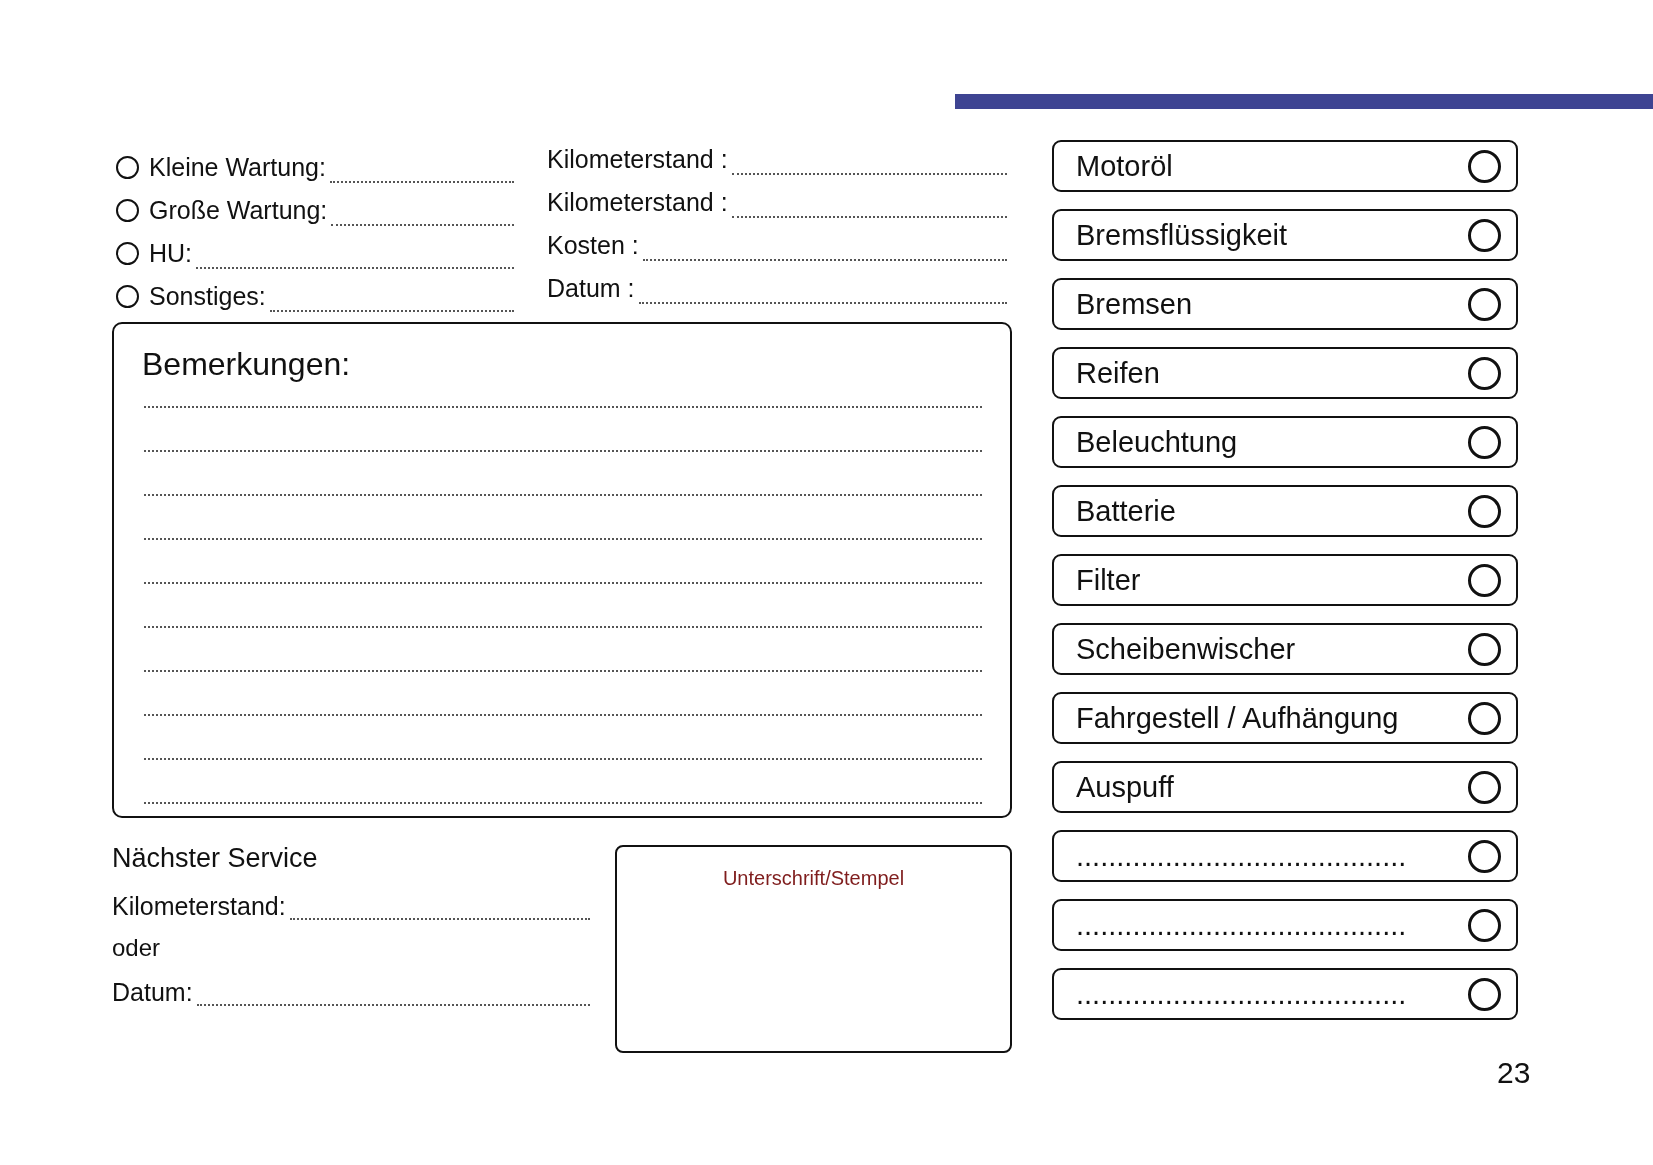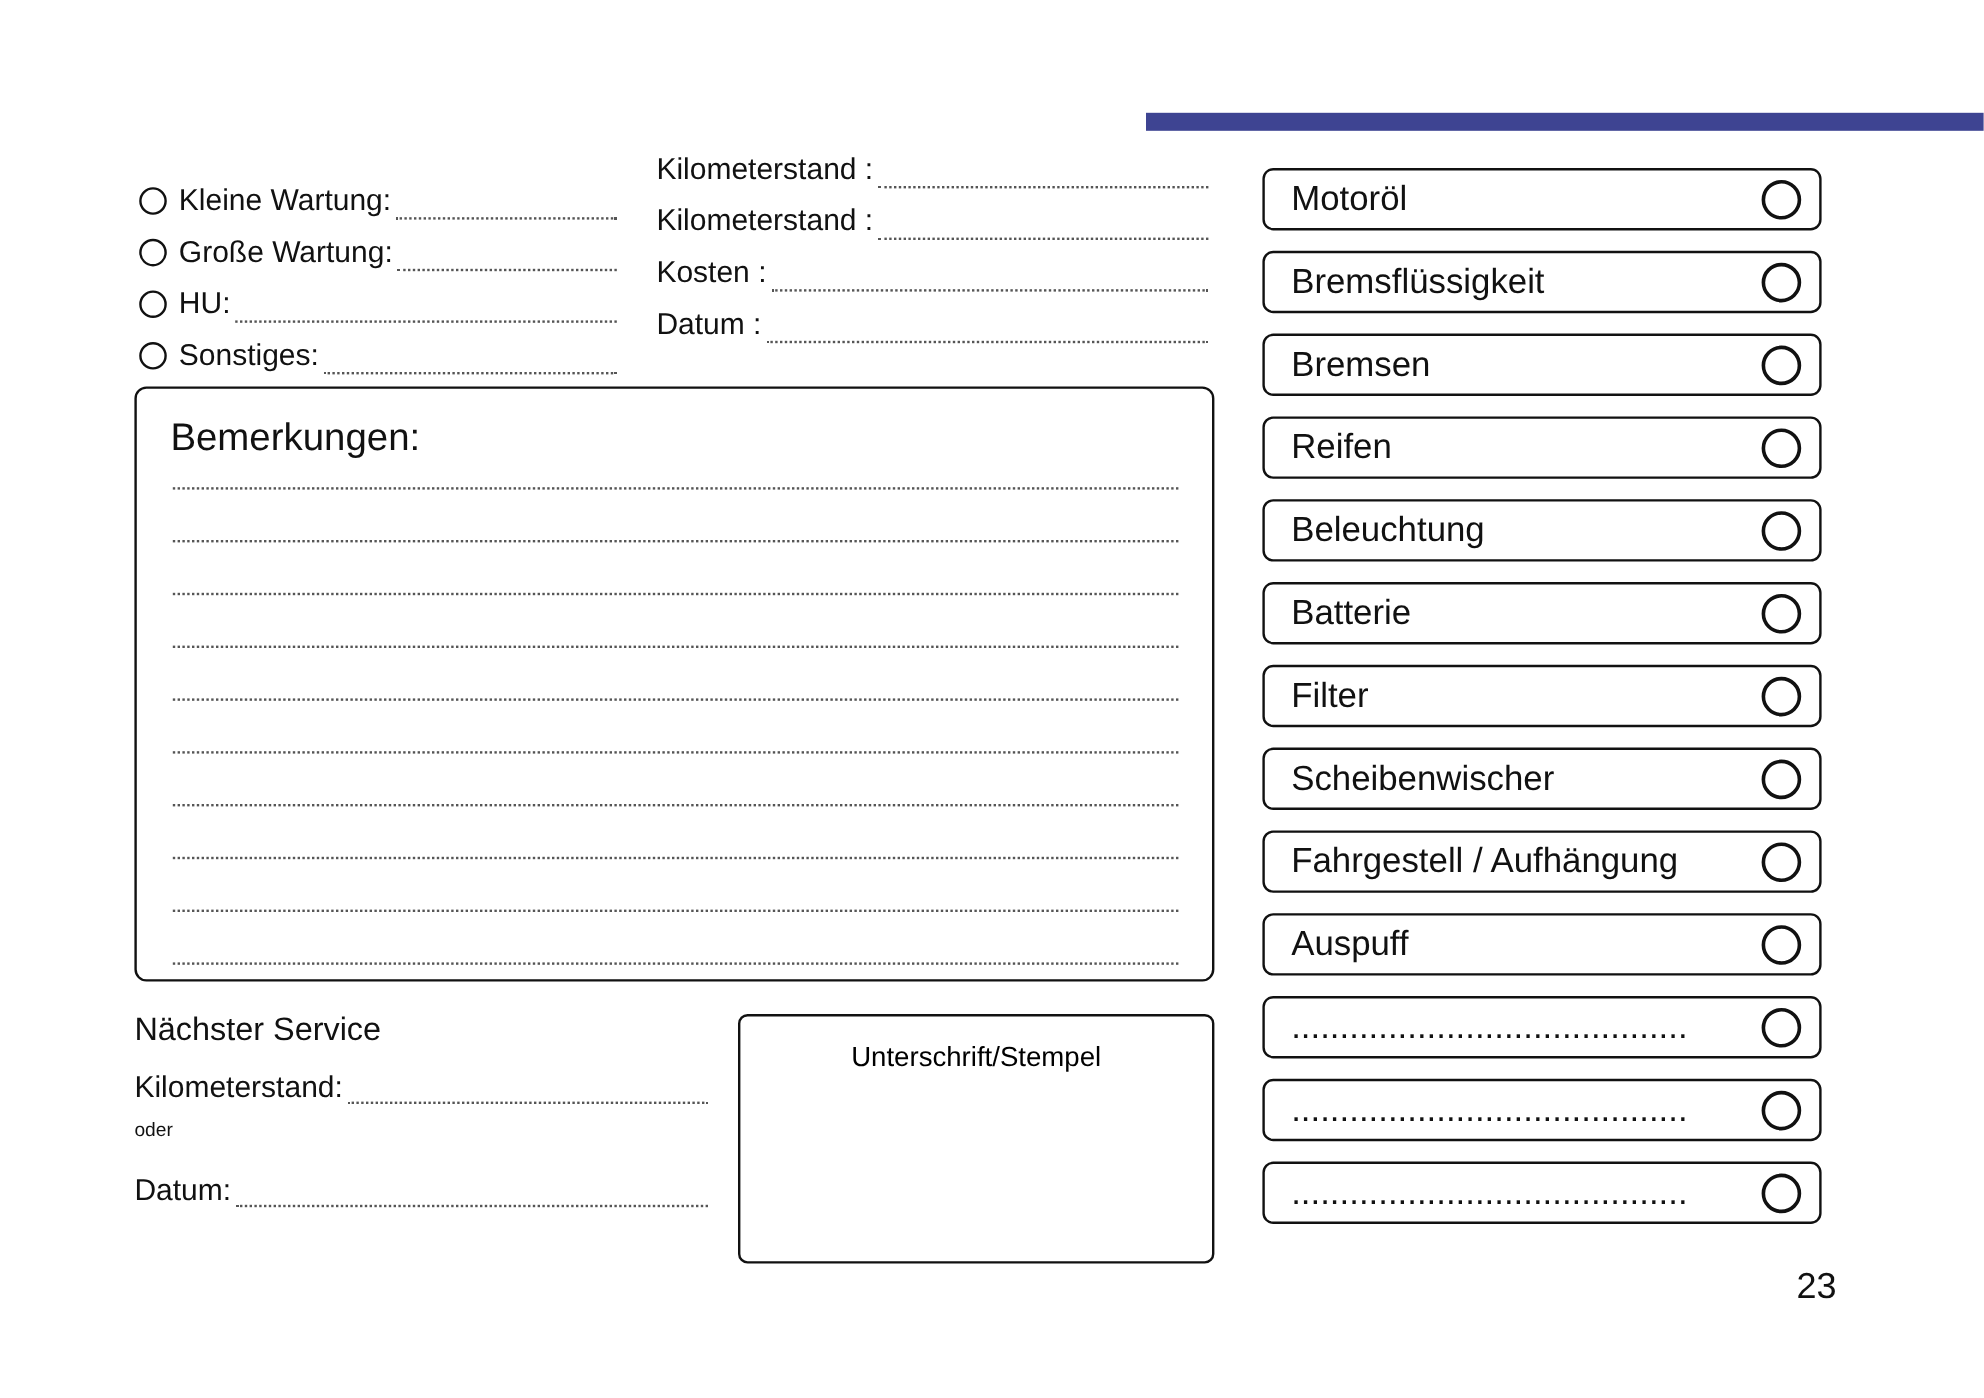--- a/index.html
+++ b/index.html
@@ -23,44 +23,44 @@
   .radio {
     width:23px; height:23px; border:2.5px solid #111; border-radius:50%;
     flex:0 0 auto; margin-right:10px; background:#fff;
   }
   .leader {
     flex:1 1 auto; border-bottom:2px dotted #555; height:2px;
     align-self:flex-end; margin-bottom:6px; margin-left:4px; min-width:30px;
   }
 
   
-  .inv-rows { left:547px; top:120px; width:460px; }
+  .inv-rows { left:547px; top:138px; width:460px; }
   .inv-row  { height:43px; font-size:25px; }
 
   
   .remarks-box {
     left:112px; top:322px; width:900px; height:496px;
     border:2px solid #111; border-radius:10px; background:#fff;
   }
   .remarks-title { position:absolute; left:28px; top:22px; font-size:32px; }
   .remarks-lines { position:absolute; left:30px; right:28px; top:40px; }
   .r-line { height:44px; border-bottom:2px dotted #555; }
 
   
   .ns-title { left:112px; top:843px; font-size:27px; font-weight:normal; }
   .ns-row1  { left:112px; top:886px; width:478px; height:40px; font-size:25px; }
-  .ns-oder  { left:112px; top:934px; font-size:16px; }
+  .ns-oder  { left:112px; top:934px; font-size:24px; }
   .ns-row2  { left:112px; top:972px; width:478px; height:40px; font-size:25px; }
 
   
   .sig-box {
     left:615px; top:845px; width:397px; height:208px;
     border:2px solid #111; border-radius:8px; background:#fff;
   }
-  .sig-label { text-align:center; margin-top:20px; font-size:23px; color:#000000; }
+  .sig-label { text-align:center; margin-top:20px; font-size:20px; color:#7f1d1d; }
 
   
   .checklist { left:1052px; top:140px; width:466px; }
   .check-row {
     height:52px; border:2px solid #111; border-radius:9px; margin-bottom:17px;
     display:flex; align-items:center; justify-content:space-between;
     padding:0 15px 0 22px; background:#fff;text-align:center;
   }
   .check-label { font-size:29px; white-space:nowrap; overflow:hidden; }
   .check-circle {

